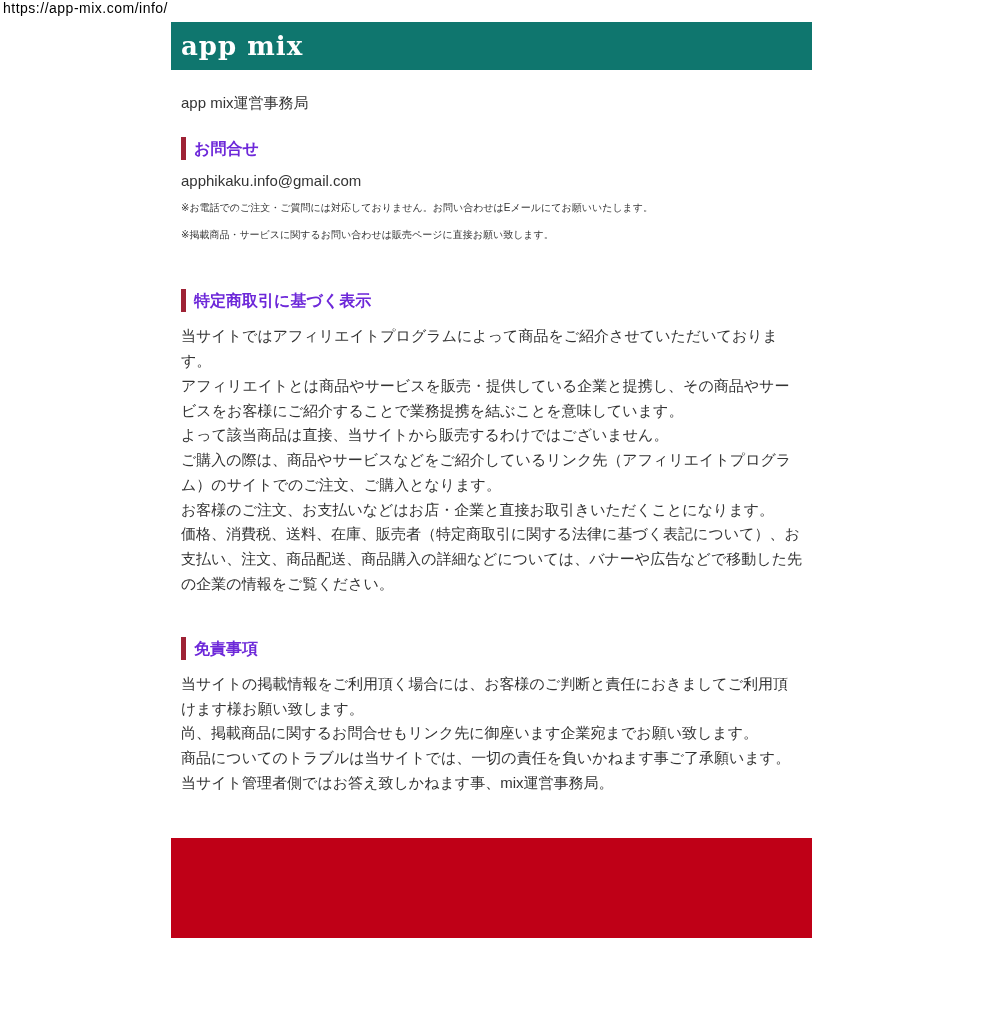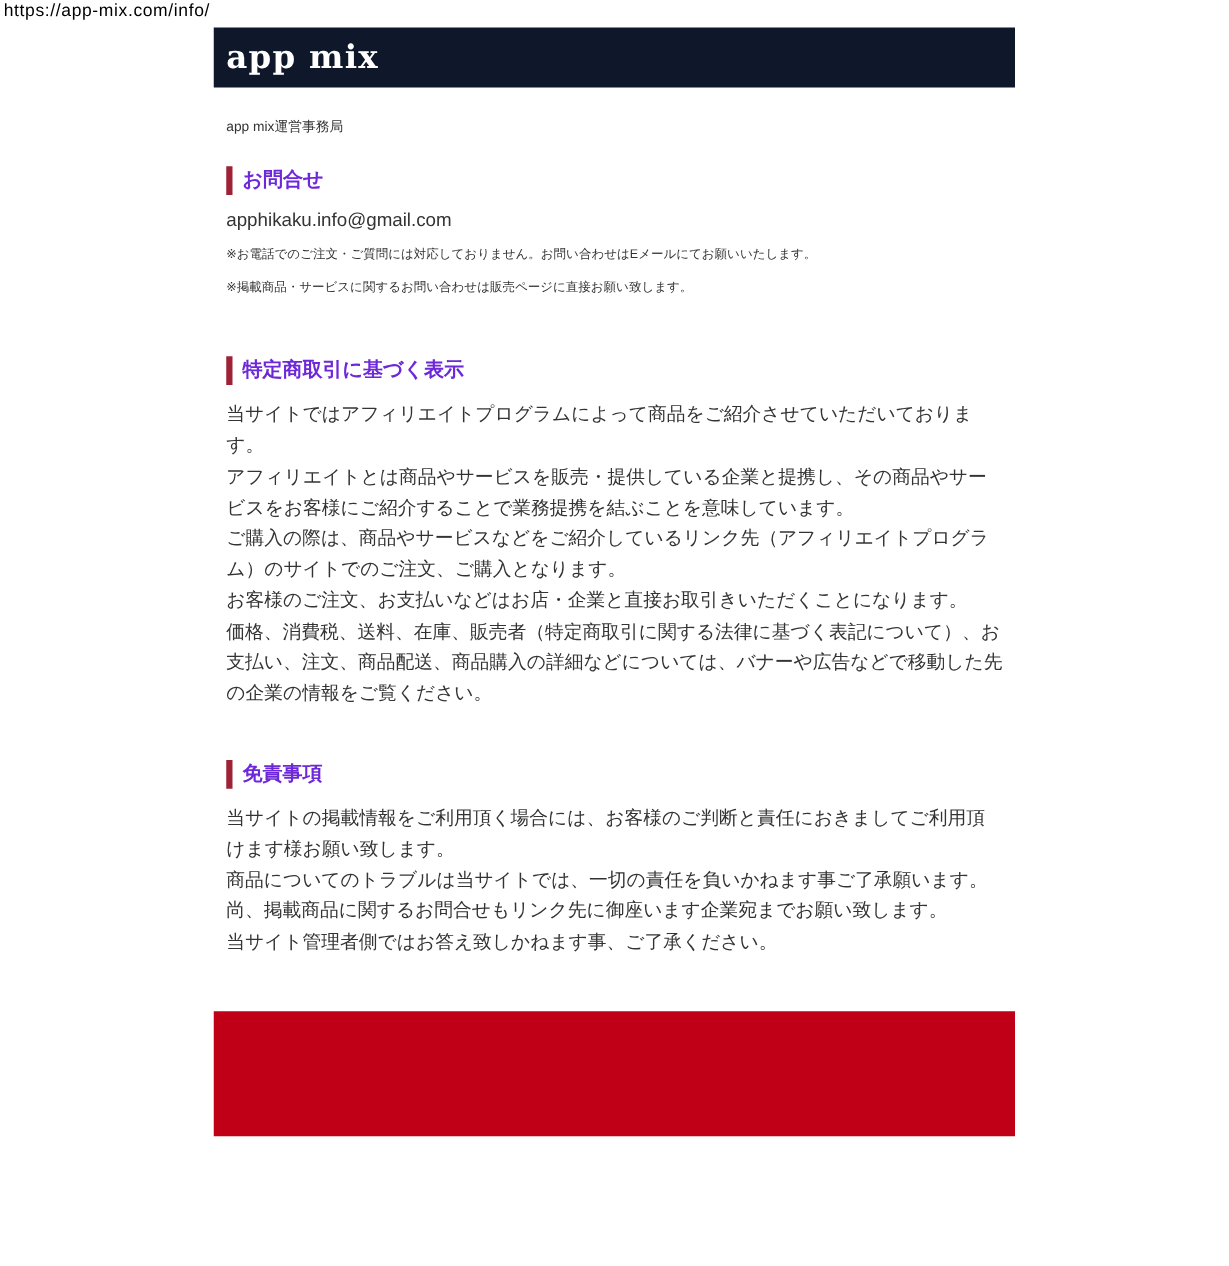--- a/index.html
+++ b/index.html
@@ -20,40 +20,40 @@
     left: 3px;
     font-size: 14px;
     color: #000000;
     letter-spacing: 0.5px;
   }
   .page-column {
     width: 641px;
     margin: 22px auto 0 auto;
   }
   .site-header {
-    background: #0f172a;
+    background: #0f766e;
     height: 48px;
     display: flex;
     align-items: center;
     padding-left: 10px;
   }
   .site-title {
     font-family: "DejaVu Serif", "Liberation Serif", serif;
     font-weight: bold;
     font-size: 26px;
     color: #ffffff;
     letter-spacing: 1px;
     cursor: pointer;
   }
   .content {
     padding: 0 10px;
   }
   .operator-line {
     margin-top: 24px;
-    font-size: 11px;
+    font-size: 15px;
   }
   h2.section-heading {
     margin-top: 24px;
     font-size: 16px;
     font-weight: bold;
     color: #6d28d9;
     border-left: 5px solid #9e2235;
     padding: 2px 0 2px 8px;
     line-height: 1.2;
   }
@@ -100,30 +100,31 @@
 
     <p class="email-line">apphikaku.info@gmail.com</p>
 
     <p class="note">※お電話でのご注文・ご質問には対応しておりません。お問い合わせはEメールにてお願いいたします。</p>
     <p class="note">※掲載商品・サービスに関するお問い合わせは販売ページに直接お願い致します。</p>
 
     <h2 class="section-heading big-gap">特定商取引に基づく表示</h2>
 
     <p class="body-text first-after-heading">当サイトではアフィリエイトプログラムによって商品をご紹介させていただいております。</p>
     <p class="body-text">アフィリエイトとは商品やサービスを販売・提供している企業と提携し、その商品やサービスをお客様にご紹介することで業務提携を結ぶことを意味しています。</p>
+    <p class="body-text">よって該当商品は直接、当サイトから販売するわけではございません。</p>
     <p class="body-text">ご購入の際は、商品やサービスなどをご紹介しているリンク先（アフィリエイトプログラム）のサイトでのご注文、ご購入となります。</p>
     <p class="body-text">お客様のご注文、お支払いなどはお店・企業と直接お取引きいただくことになります。</p>
     <p class="body-text">価格、消費税、送料、在庫、販売者（特定商取引に関する法律に基づく表記について）、お支払い、注文、商品配送、商品購入の詳細などについては、バナーや広告などで移動した先の企業の情報をご覧ください。</p>
 
     <h2 class="section-heading mid-gap">免責事項</h2>
 
     <p class="body-text first-after-heading">当サイトの掲載情報をご利用頂く場合には、お客様のご判断と責任におきましてご利用頂けます様お願い致します。</p>
+    <p class="body-text">尚、掲載商品に関するお問合せもリンク先に御座います企業宛までお願い致します。</p>
     <p class="body-text">商品についてのトラブルは当サイトでは、一切の責任を負いかねます事ご了承願います。</p>
-    <p class="body-text">尚、掲載商品に関するお問合せもリンク先に御座います企業宛までお願い致します。</p>
-    <p class="body-text">当サイト管理者側ではお答え致しかねます事、ご了承ください。</p>
+    <p class="body-text">当サイト管理者側ではお答え致しかねます事、mix運営事務局。</p>
 
   </main>
 
   <footer class="site-footer">
     
     
   </footer>
 
 </div>
 

